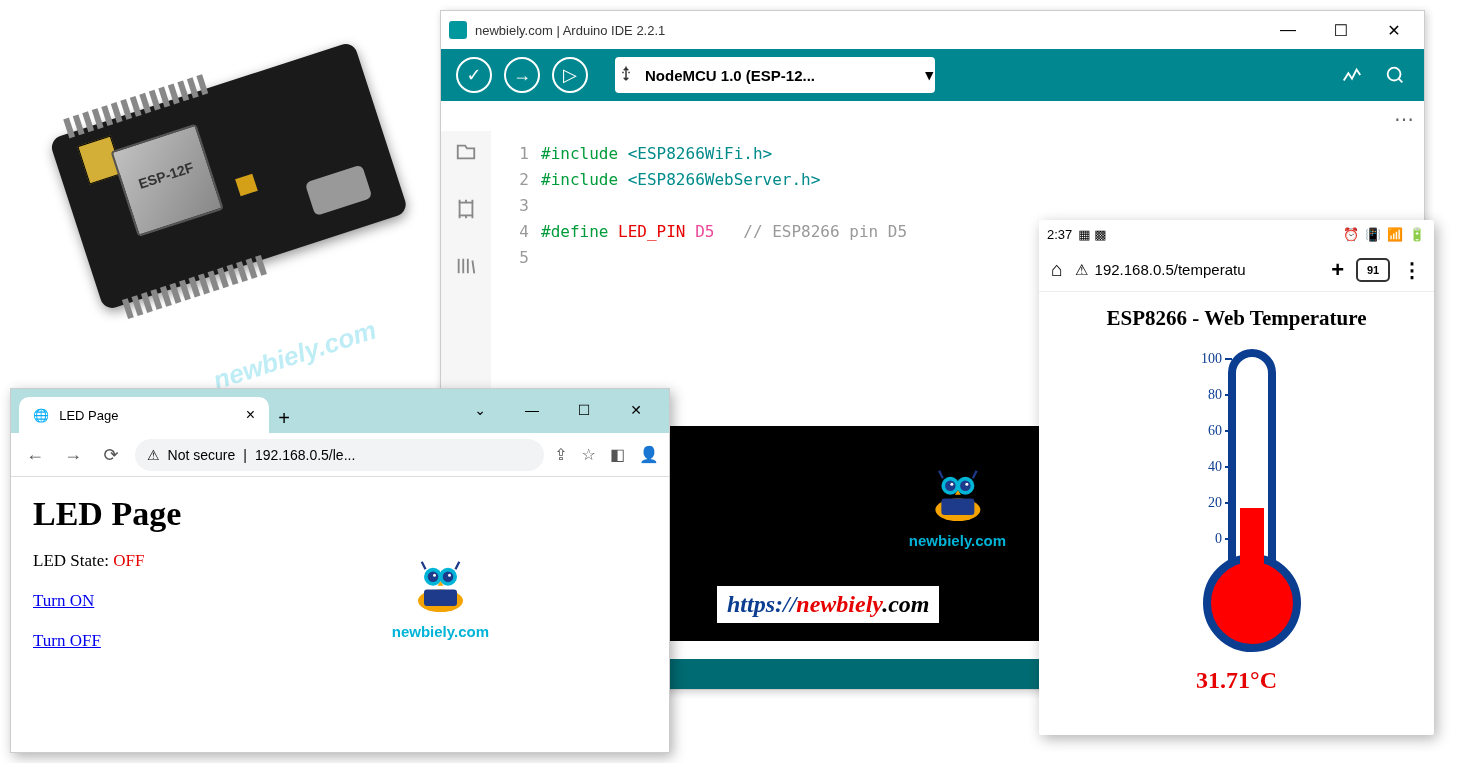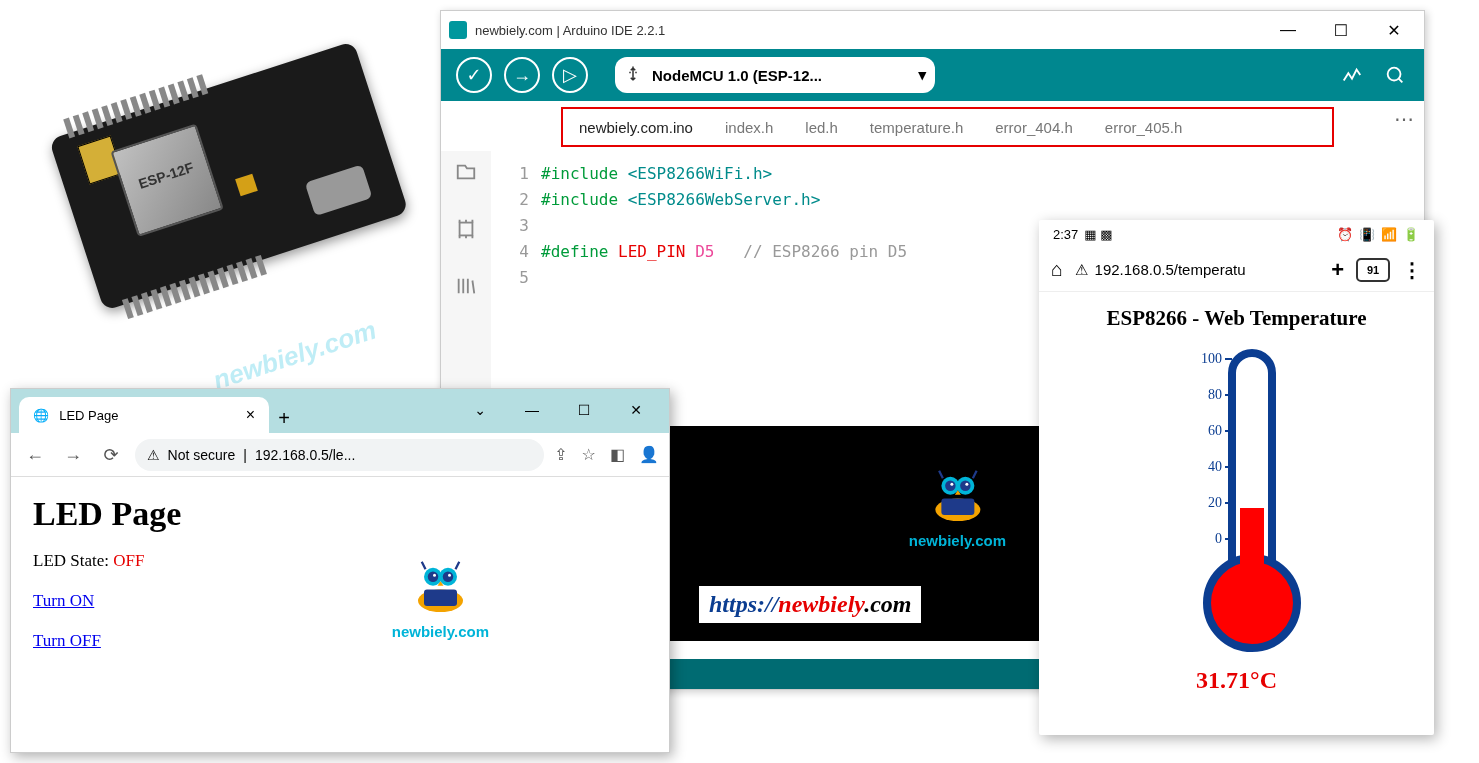--- a/index.html
+++ b/index.html
@@ -22,21 +22,21 @@
 .ide-window { position: absolute; left: 440px; top: 10px; width: 985px; height: 680px; background: #fff; border: 1px solid #ccc; box-shadow: 2px 2px 8px rgba(0,0,0,0.2); }
 .ide-titlebar { height: 38px; background: #fff; display: flex; align-items: center; padding: 5px 8px; }
 .ide-icon { width: 18px; height: 18px; background: #00979d; border-radius: 3px; margin-right: 8px; }
 .ide-title { flex: 1; font-size: 13px; color: #333; }
 .ide-controls { display: flex; gap: 25px; padding-right: 8px; }
 .ide-ctrl { width: 28px; height: 28px; display: flex; align-items: center; justify-content: center; cursor: pointer; }
 .ide-menubar { height: 28px; display: flex; align-items: center; gap: 22px; padding: 0 18px; font-size: 13px; color: #333; }
 .ide-menuitem { cursor: pointer; }
 .ide-toolbar { height: 52px; background: #00878f; display: flex; align-items: center; padding: 0 15px; gap: 12px; }
 .round-btn { width: 36px; height: 36px; border-radius: 50%; border: 2px solid #fff; display: flex; align-items: center; justify-content: center; cursor: pointer; color: #fff; font-size: 18px; }
-.board-select { margin-left: 15px; height: 36px; background: #fff; border-radius: 12px; display: flex; align-items: center; padding: 0 9px; gap: 10px; font-size: 15px; font-weight: bold; cursor: pointer; min-width: 320px; }
+.board-select { margin-left: 15px; height: 36px; background: #fff; border-radius: 4px; display: flex; align-items: center; padding: 0 2px; gap: 10px; font-size: 15px; font-weight: bold; cursor: pointer; min-width: 320px; }
 .tool-right { margin-left: auto; display: flex; gap: 15px; }
 .tool-icon { width: 28px; height: 28px; color: #fff; cursor: pointer; display: flex; align-items: center; justify-content: center; font-size: 20px; }
 
 
 .tab-strip { height: 40px; border: 2.5px solid #e60000; margin: 6px 60px 4px 60px; display: flex; align-items: center; }
 .tab { padding: 0 16px; height: 100%; display: flex; align-items: center; font-size: 15px; color: #777; cursor: pointer; }
 .tab.active { color: #222; background: #fff; }
 .tab-more { margin: 6px 10px 0 auto; font-size: 20px; color: #666; }
 
 
@@ -55,21 +55,21 @@
 .tok-cyan { color: #ec4899; }
 
 
 .terminal { position: absolute; left: 50px; top: 415px; right: 0; height: 215px; background: #000; }
 .status-bar { position: absolute; left: 50px; bottom: 0; right: 0; height: 30px; background: #006b72; color: #fff; display: flex; align-items: center; padding: 0 20px; font-size: 13px; gap: 30px; }
 
 
 .owl-logo { text-align: center; }
 .owl-svg { width: 75px; height: 70px; }
 .owl-label { color: #00b4d8; font-size: 15px; font-weight: 600; margin-top: 2px; }
-.url-overlay { position: absolute; left: 698px; top: 585px; background: #fff; padding: 5px 10px; font-size: 24px; font-style: italic; font-weight: bold; font-family: Georgia, serif; border: 1px solid #000; }
+.url-overlay { position: absolute; left: 716px; top: 585px; background: #fff; padding: 5px 10px; font-size: 24px; font-style: italic; font-weight: bold; font-family: Georgia, serif; border: 1px solid #000; }
 .url-overlay .u1 { color: #0b3d91; }
 .url-overlay .u2 { color: #e60000; }
 .url-overlay .u3 { color: #000; }
 
 
 .chrome-window { position: absolute; left: 10px; top: 388px; width: 660px; height: 365px; background: #fff; box-shadow: 3px 4px 12px rgba(0,0,0,0.3); border: 1px solid #ccc; }
 .chrome-tabs { height: 44px; background: #b5dee1; display: flex; align-items: flex-end; padding: 0 8px; }
 .chrome-tab { height: 36px; background: #fff; border-radius: 10px 10px 0 0; display: flex; align-items: center; padding: 0 14px; gap: 10px; font-size: 13px; min-width: 250px; }
 .tab-close { margin-left: auto; font-size: 16px; cursor: pointer; }
 .new-tab { width: 30px; height: 30px; display: flex; align-items: center; justify-content: center; font-size: 20px; cursor: pointer; }
@@ -82,21 +82,21 @@
 .addr-icons span { cursor: pointer; }
 .chrome-content { padding: 18px 22px; position: relative; height: calc(100% - 88px); }
 .led-title { font-family: 'Times New Roman', serif; font-size: 34px; font-weight: bold; margin-bottom: 18px; }
 .led-state-row { font-family: 'Times New Roman', serif; font-size: 17px; margin-bottom: 18px; }
 .led-off { color: #e60000; }
 .led-link { font-family: Liberation Serif, serif; font-size: 17px; color: #0000ee; text-decoration: underline; margin-bottom: 16px; display: block; cursor: pointer; margin-top: 20px; }
 .chrome-owl { position: absolute; right: 180px; top: 70px; }
 
 
 .mobile { position: absolute; right: 45px; top: 220px; width: 395px; height: 515px; background: #fff; box-shadow: 3px 4px 14px rgba(0,0,0,0.3); border-radius: 2px; }
-.mobile-status { height: 28px; display: flex; align-items: center; padding: 0 14px; font-size: 13px; }
+.mobile-status { height: 28px; display: flex; align-items: center; padding: 0 8px; font-size: 13px; }
 .mobile-status .right { margin-left: auto; display: flex; gap: 6px; }
 .mobile-addr { height: 44px; display: flex; align-items: center; padding: 0 12px; gap: 12px; border-bottom: 1px solid #eee; }
 .mobile-addr .home { font-size: 20px; cursor: pointer; }
 .mobile-addr-field { flex: 1; display: flex; align-items: center; gap: 6px; font-size: 15px; }
 .mobile-add { font-size: 22px; font-weight: bold; cursor: pointer; }
 .mobile-tabcount { border: 2px solid #333; border-radius: 5px; width: 34px; height: 24px; display: flex; align-items: center; justify-content: center; font-size: 11px; font-weight: bold; cursor: pointer; }
 .mobile-menu { font-size: 20px; cursor: pointer; font-weight: bold; }
 .mobile-content { text-align: center; padding-top: 14px; }
 .temp-title { font-family: Georgia, serif; font-size: 21px; font-weight: bold; margin-bottom: 12px; }
 .thermo { margin: 0 auto; }
@@ -186,28 +186,20 @@
           <svg width="22" height="22" viewBox="0 0 24 24" fill="none" stroke="#fff" stroke-width="2">
             <circle cx="11" cy="11" r="7"></circle>
             <path d="M20 20l-4-4"></path>
           </svg>
         </div>
     </div>
   </div>
 
   <div style="display:flex;align-items:flex-start">
     <div style="width:60px"></div>
-    <div class="tab-strip" style="flex:1">
-      <div class="tab active">newbiely.com.ino</div>
-      <div class="tab">index.h</div>
-      <div class="tab">led.h</div>
-      <div class="tab">temperature.h</div>
-      <div class="tab">error_404.h</div>
-      <div class="tab">error_405.h</div>
-    </div>
     <div class="tab-more">⋯</div>
   </div>
 
   <div class="code-area">
     <div class="left-rail">
       <div class="rail-icon"><svg width="22" height="22" viewBox="0 0 24 24" fill="none" stroke="#888" stroke-width="2">
             <path d="M3 5h8l2 3h8v11H3z"></path>
           </svg></div>
       <div class="rail-icon"><svg width="22" height="22" viewBox="0 0 24 24" fill="none" stroke="#888" stroke-width="2">
             <rect x="5" y="5" width="14" height="14"></rect>

